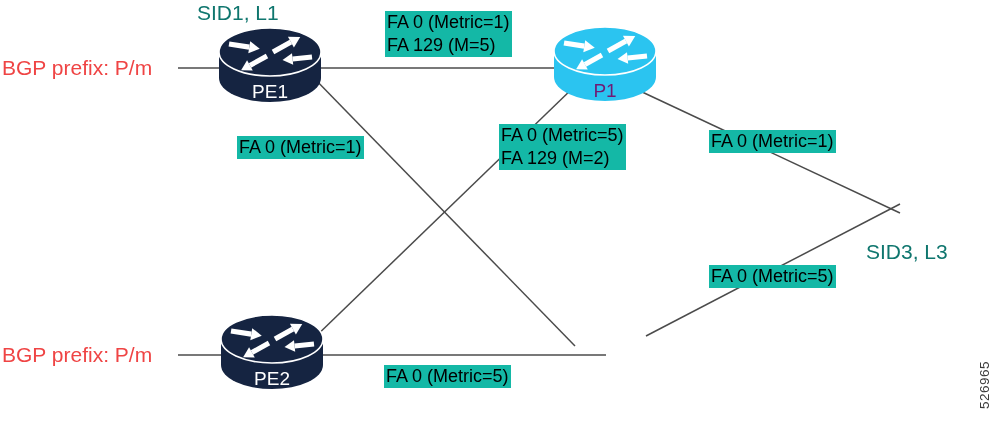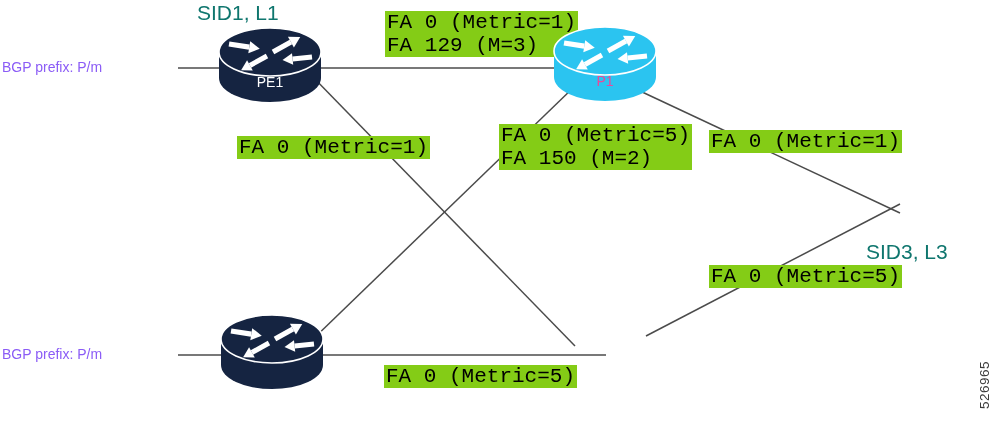--- a/index.html
+++ b/index.html
@@ -2,41 +2,41 @@
 <html><head>
 <meta charset="utf-8">
 <style>
   html,body{margin:0;padding:0;background:#fff;}
   .canvas{
     position:relative;width:1000px;height:427px;background:#ffffff;
     font-family:"Liberation Sans", sans-serif;color:#000;overflow:hidden;
   }
   .links-svg{position:absolute;left:0;top:0;z-index:0;}
   .link-label{
-    position:absolute;z-index:1;font-size:21px;line-height:23px;
-    background:#84cc16;padding:0 2px;white-space:nowrap;color:#000;font-family:Liberation Mono, monospace;
+    position:absolute;z-index:1;font-size:18px;line-height:23px;
+    background:#14b8a6;padding:0 2px;white-space:nowrap;color:#000;
   }
   .bgp-label{
-    position:absolute;z-index:1;font-size:14px;line-height:23px;
-    white-space:nowrap;color:#8b5cf6;
+    position:absolute;z-index:1;font-size:21px;line-height:23px;
+    white-space:nowrap;color:#ef4444;
   }
   .caption{
     position:absolute;z-index:1;font-size:21px;line-height:23px;
     width:150px;text-align:left;color:#0f766e;white-space:nowrap;
   }
   .node{position:absolute;width:106px;height:76px;z-index:2;}
   .node svg{position:absolute;left:0;top:0;width:106px;height:76px;overflow:visible;}
   .node.pe{color:#152441;}
   .node.p{color:#2BC4F0;}
   .node-label{
-    position:absolute;left:0;right:0;top:44px;text-align:center;
-    font-size:14px;line-height:22px;z-index:3;
+    position:absolute;left:0;right:0;top:54px;text-align:center;
+    font-size:19px;line-height:22px;z-index:3;
   }
   .node.pe .node-label{color:#ffffff;}
-  .node.p .node-label{color:#ec4899;}
+  .node.p .node-label{color:#701a75;}
   .figure-number{
     position:absolute;left:938px;top:377px;width:94px;height:16px;
     text-align:center;font-size:13.5px;letter-spacing:0.5px;color:#3a3a3a;
     transform:rotate(-90deg);transform-origin:center center;z-index:1;
   }
 </style>
 </head>
 <body>
 
 <div class="canvas">
@@ -72,28 +72,28 @@
   </svg>
 
   <div class="bgp-label" style="left:2px;top:56px">BGP prefix: P/m</div>
   <div class="bgp-label" style="left:2px;top:343px">BGP prefix: P/m</div>
 
   <div class="caption" style="left:197px;top:1px">SID1, L1</div>
   <div class="caption" style="left:866px;top:240px">SID3, L3</div>
 
   <div class="link-label" style="left:385px;top:11px">
     <div>FA 0 (Metric=1)</div>
-    <div>FA 129 (M=3)</div>
+    <div>FA 129 (M=5)</div>
   </div>
 
   <div class="link-label" style="left:237px;top:136px">FA 0 (Metric=1)</div>
 
   <div class="link-label" style="left:499px;top:124px">
     <div>FA 0 (Metric=5)</div>
-    <div>FA 150 (M=2)</div>
+    <div>FA 129 (M=2)</div>
   </div>
 
   <div class="link-label" style="left:709px;top:130px">FA 0 (Metric=1)</div>
   <div class="link-label" style="left:709px;top:265px">FA 0 (Metric=5)</div>
   <div class="link-label" style="left:384px;top:365px">FA 0 (Metric=5)</div>
 
   <div class="node pe" style="left:217px;top:27px">
     <svg viewBox="0 0 106 76">
         <use href="#router-shape"></use>
       </svg>
@@ -104,19 +104,20 @@
     <svg viewBox="0 0 106 76">
         <use href="#router-shape"></use>
       </svg>
     <div class="node-label">P1</div>
   </div>
 
   <div class="node pe" style="left:219px;top:314px">
     <svg viewBox="0 0 106 76">
         <use href="#router-shape"></use>
       </svg>
+    <div class="node-label">PE2</div>
   </div>
 
 
 
   <div class="figure-number">526965</div>
 
 </div>
 
 </body></html>

